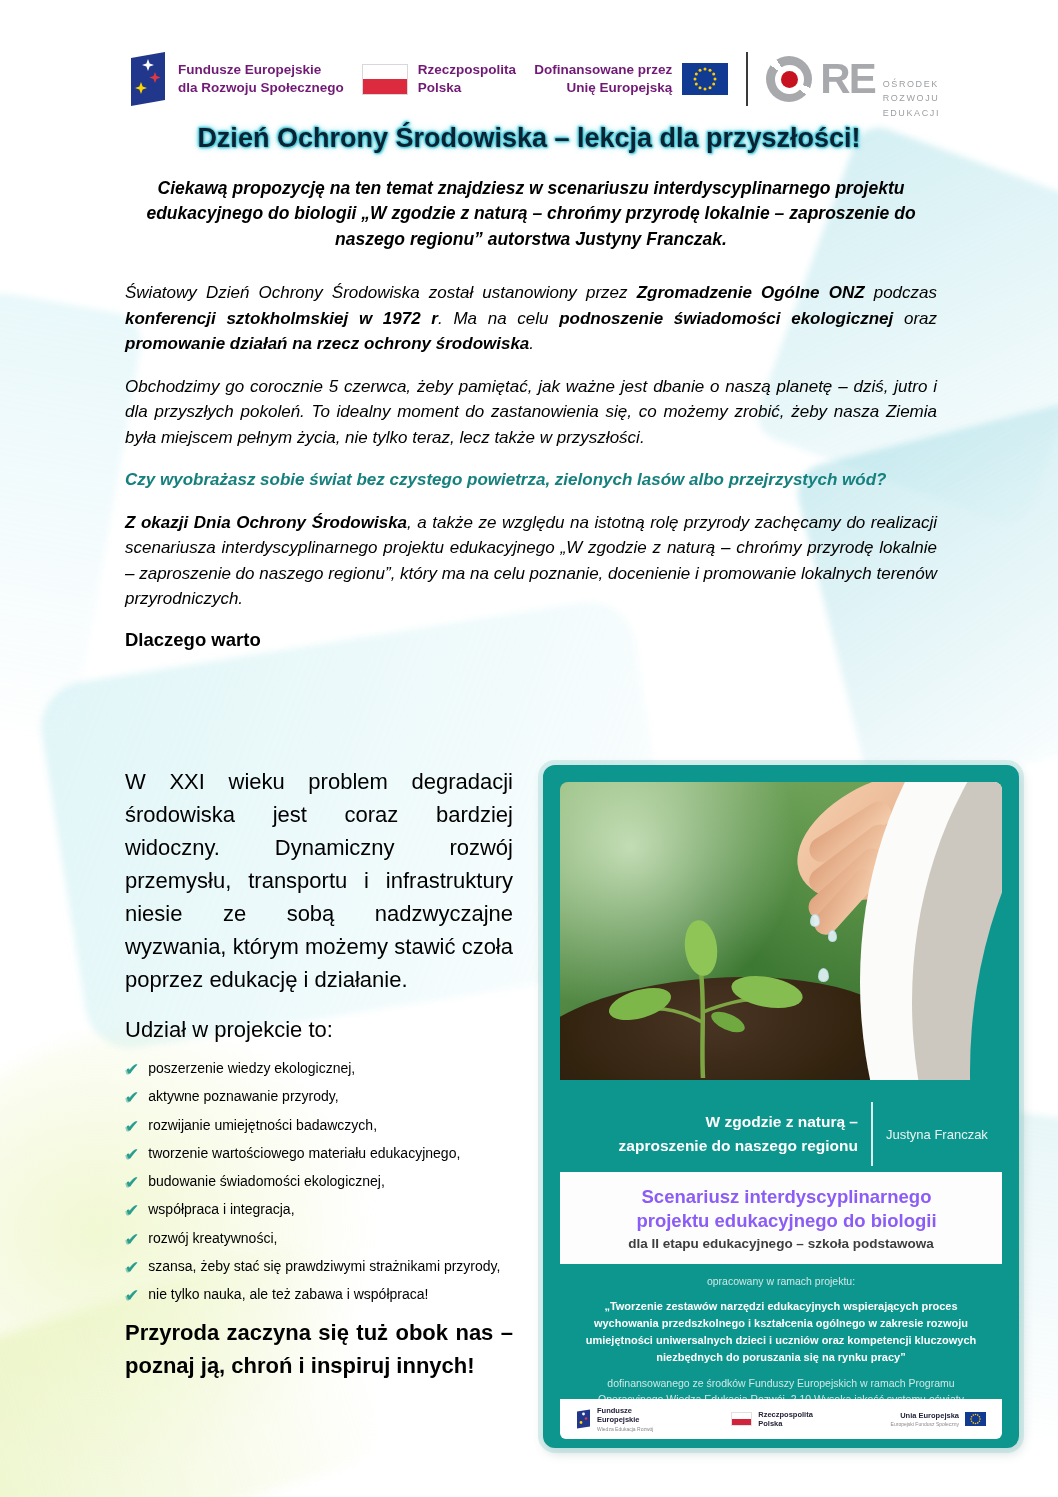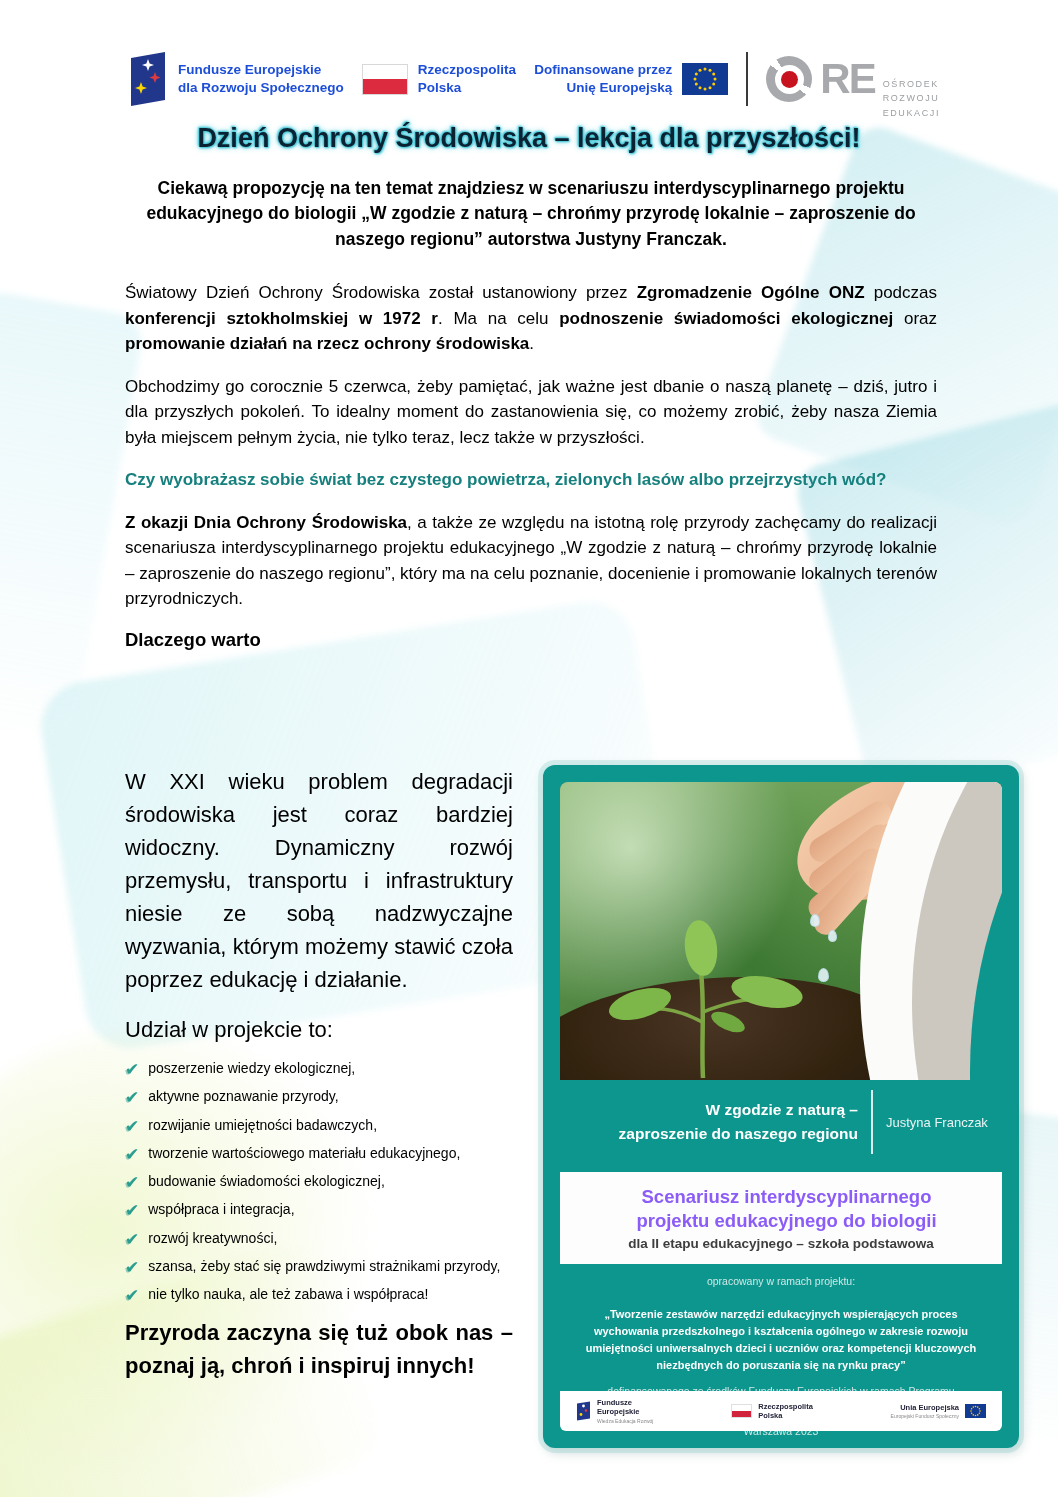--- a/index.html
+++ b/index.html
@@ -18,41 +18,41 @@
   .d5{left:-90px;top:1030px;width:470px;height:450px;border-radius:50%;filter:blur(8px);
       background:radial-gradient(ellipse at 40% 45%,rgba(233,244,186,.65),rgba(244,250,215,.0) 70%);}
   .d6{left:-40px;top:1290px;width:400px;height:230px;transform:rotate(-18deg);border-radius:40px;filter:blur(6px);
       background:linear-gradient(90deg,rgba(224,239,166,.55),rgba(244,250,215,.05));}
   .d7{right:-40px;top:1110px;width:210px;height:320px;transform:rotate(8deg);border-radius:30px;
       background:linear-gradient(180deg,rgba(190,230,235,.35),rgba(235,248,249,.05));}
   
   .header{position:absolute;z-index:2;top:42px;left:128px;right:118px;height:74px;
           display:flex;align-items:center;justify-content:space-between;}
   .logo-group{display:flex;align-items:center;gap:10px;}
-  .logo-text{font-size:13.5px;font-weight:700;color:#1d4ed8;line-height:1.3;}
+  .logo-text{font-size:13.5px;font-weight:700;color:#701a75;line-height:1.3;}
   .logo-text.right{text-align:right;}
   .flag-pl{width:46px;height:31px;border:1px solid #d8d8d8;box-sizing:border-box;}
   .flag-pl .w{height:50%;background:#fff;}
   .flag-pl .r{height:50%;background:#dc2b3e;}
   .hdr-divider{width:2px;height:54px;background:#3a3a3a;}
   .ore{display:flex;align-items:center;gap:8px;}
   .ore-o{width:46px;height:46px;border-radius:50%;flex:0 0 auto;
          background:conic-gradient(from 215deg,#a7a9ac 0 92deg,#fff 92deg 112deg,#a7a9ac 112deg 258deg,#fff 258deg 278deg,#a7a9ac 278deg 360deg);
          display:flex;align-items:center;justify-content:center;}
   .ore-o-in{width:29px;height:29px;border-radius:50%;background:#fff;display:flex;align-items:center;justify-content:center;}
   .ore-dot{width:17px;height:17px;border-radius:50%;background:#c6131f;}
   .ore-re{font-size:42px;font-weight:700;color:#a7a9ac;letter-spacing:-2px;line-height:1;}
   .ore-small{font-size:9px;color:#9b9ea1;text-transform:uppercase;letter-spacing:1.6px;line-height:1.6;margin-top:39px;}
   
   .doc-title{position:absolute;z-index:2;top:123px;left:0;width:100%;text-align:center;
              font-size:27px;font-weight:700;color:#0b2233;
              text-shadow:0 0 3px #45c8d8,0 0 6px #45c8d8,1px 1px 2px #45c8d8,-1px -1px 2px #45c8d8;}
   
   .content{position:absolute;z-index:2;top:176px;left:125px;width:812px;}
-  .content p{margin:0 0 17px;font-size:17px;line-height:1.5;text-align:justify;}
+  .content p{margin:0 0 17px;font-size:17px;line-height:1.5;text-align:justify;font-style:italic;}
   .intro{font-weight:700;text-align:center !important;font-size:17.5px !important;
          width:800px;margin:0 auto 28px !important;line-height:1.45 !important;}
   .question{color:#15807d;font-weight:700;}
   .b{font-weight:700;}
   .h2{font-size:18.5px;font-weight:700;margin:3px 0 0;}
   
   .leftcol{position:absolute;z-index:2;top:765px;left:125px;width:388px;}
   .leftcol p{margin:0 0 17px;font-size:22px;line-height:1.5;text-align:justify;}
   .list-intro{text-align:left !important;margin-bottom:13px !important;}
   ul.checks{list-style:none;margin:0 0 10px;padding:0;}
@@ -79,34 +79,34 @@
   .hand{position:absolute;z-index:2;left:178px;top:-4px;}
   .drop{position:absolute;z-index:2;background:rgba(228,244,250,.9);border:1px solid rgba(180,215,228,.8);
         border-radius:50% 50% 50% 50%/62% 62% 38% 38%;}
   .drop1{left:250px;top:132px;width:8px;height:11px;}
   .drop2{left:268px;top:148px;width:7px;height:10px;}
   .drop3{left:258px;top:186px;width:9px;height:12px;}
   .cres{position:absolute;border-radius:50%;}
   .cres-white{left:300px;top:-180px;width:600px;height:760px;background:#fbfbf9;z-index:3;}
   .cres-gray{left:352px;top:-160px;width:600px;height:760px;background:#ccc8c0;z-index:4;}
   .cres-teal{left:410px;top:-140px;width:700px;height:860px;background:#0d968e;z-index:5;}
-  .pp-titleband{position:absolute;left:10px;top:304px;width:442px;height:92px;display:flex;align-items:center;color:#fff;}
+  .pp-titleband{position:absolute;left:10px;top:316px;width:442px;height:92px;display:flex;align-items:center;color:#fff;}
   .pp-title{flex:1;text-align:right;font-weight:700;font-size:15.5px;line-height:1.55;}
   .pp-sep{width:2px;height:64px;background:rgba(255,255,255,.85);margin:0 13px;flex:0 0 auto;}
   .pp-author{width:116px;font-size:13px;color:#e9f4f3;flex:0 0 auto;}
   .pp-white{position:absolute;left:10px;top:400px;width:442px;height:92px;background:#fdfdfd;
             display:flex;flex-direction:column;justify-content:center;text-align:center;}
   .pp-sub1{font-size:18.5px;font-weight:700;color:#8b5cf6;line-height:1.3;margin-left:11px;}
   .pp-sub3{font-size:13.5px;font-weight:700;color:#3e3e3e;margin-top:3px;}
   .pp-info{position:absolute;left:10px;top:492px;width:442px;height:127px;color:#cfe8e6;text-align:center;}
   .pp-label{font-size:10.5px;margin-top:11px;}
-  .pp-quote{font-weight:700;color:#fff;font-size:11px;width:95%;margin:19px auto 0;line-height:1.55;}
+  .pp-quote{font-weight:700;color:#fff;font-size:11px;width:95%;margin:11px auto 0;line-height:1.55;}
   .pp-fund{font-size:10.5px;margin:9px auto 0;width:93%;line-height:1.55;}
   .pp-year{font-size:10.5px;margin-top:9px;}
-  .pp-footer{position:absolute;left:10px;bottom:10px;width:442px;height:40px;background:#fff;
+  .pp-footer{position:absolute;left:10px;bottom:2px;width:442px;height:40px;background:#fff;
              border-radius:0 0 6px 6px;display:flex;align-items:center;justify-content:space-between;
              padding:0 16px;box-sizing:border-box;}
   .mini-group{display:flex;align-items:center;gap:6px;}
   .mini-text{font-size:7.5px;font-weight:700;color:#23233a;line-height:1.25;}
   .mini-sub{font-size:5px;font-weight:400;color:#8a8a8a;margin-top:1px;}
   .mini-flag-pl{width:21px;height:14px;border:1px solid #e0e0e0;box-sizing:border-box;}
   .mini-flag-pl .w{height:50%;background:#fff;}
   .mini-flag-pl .r{height:50%;background:#d2233c;}
   .mini-text.right{text-align:right;}
 </style>

